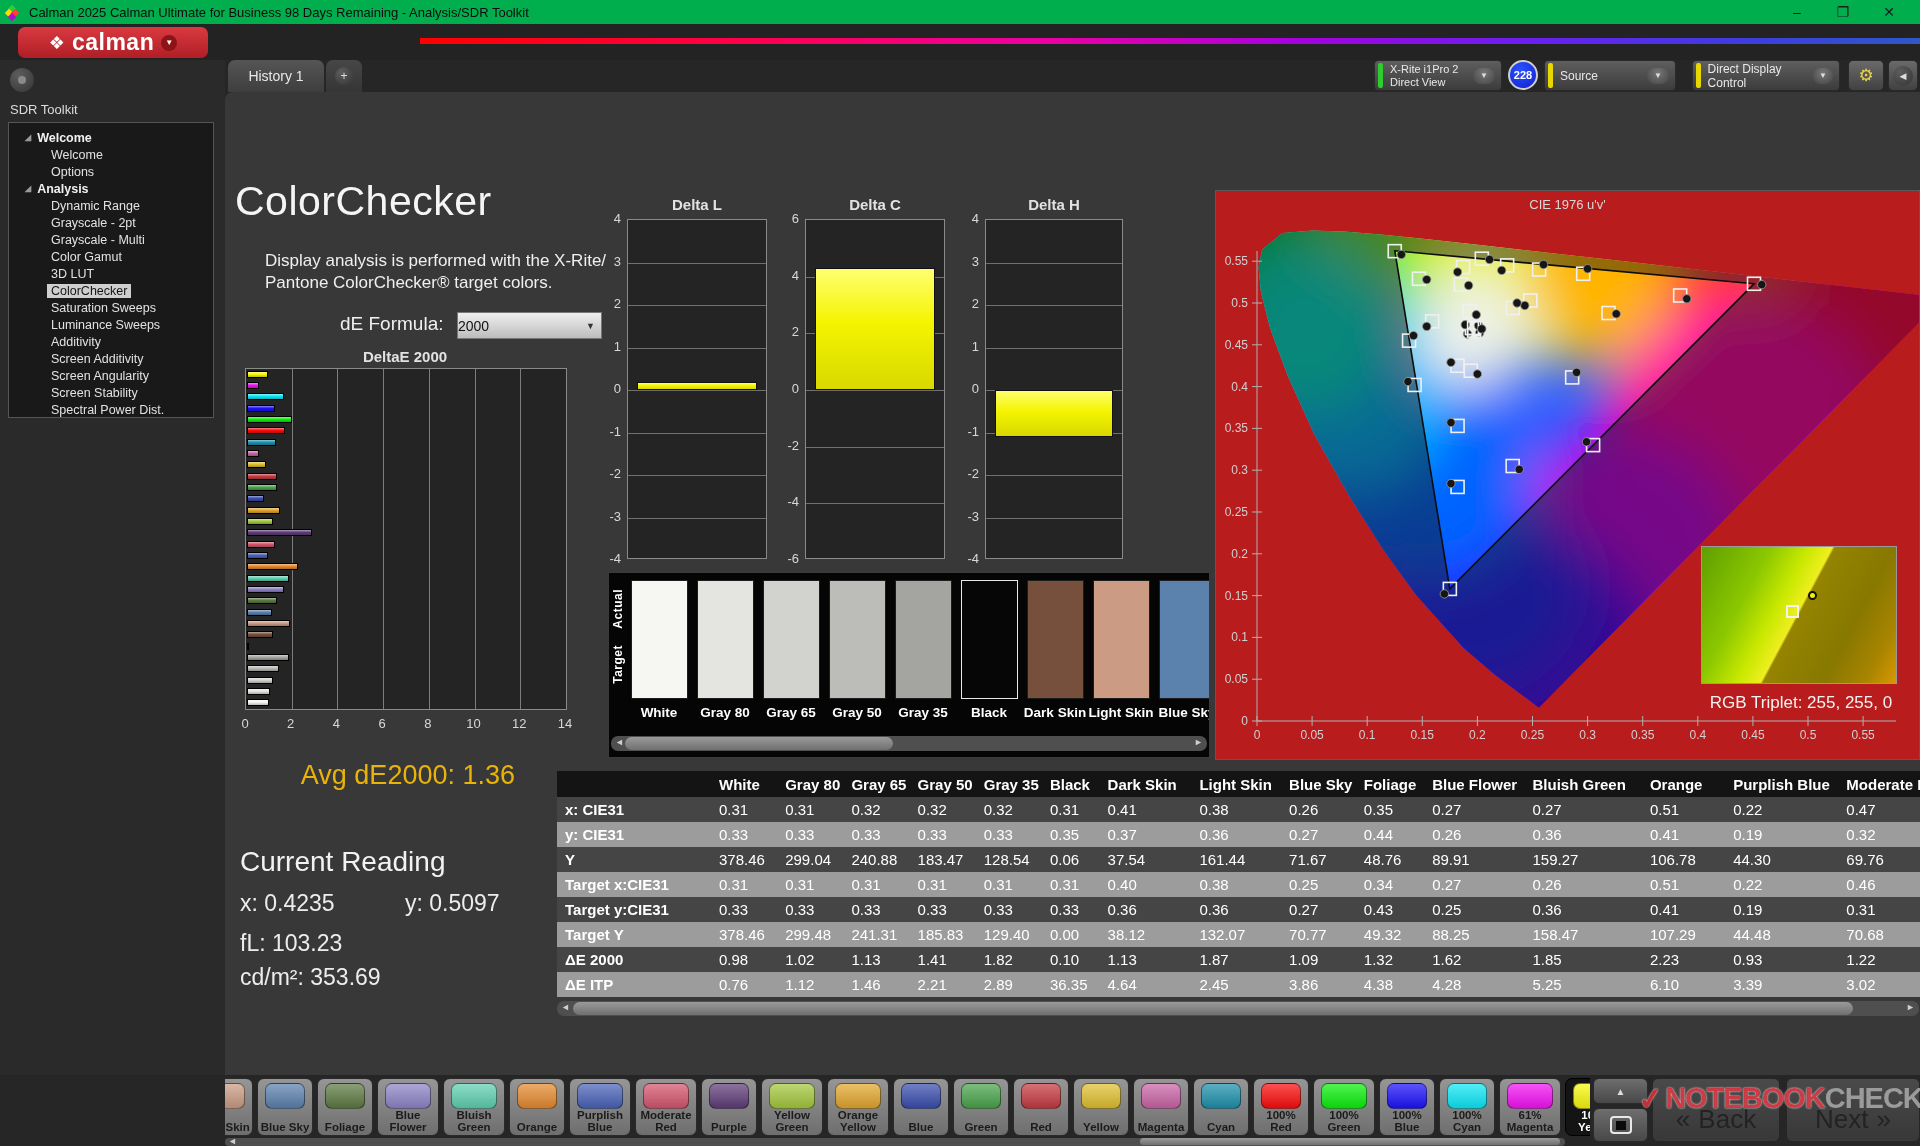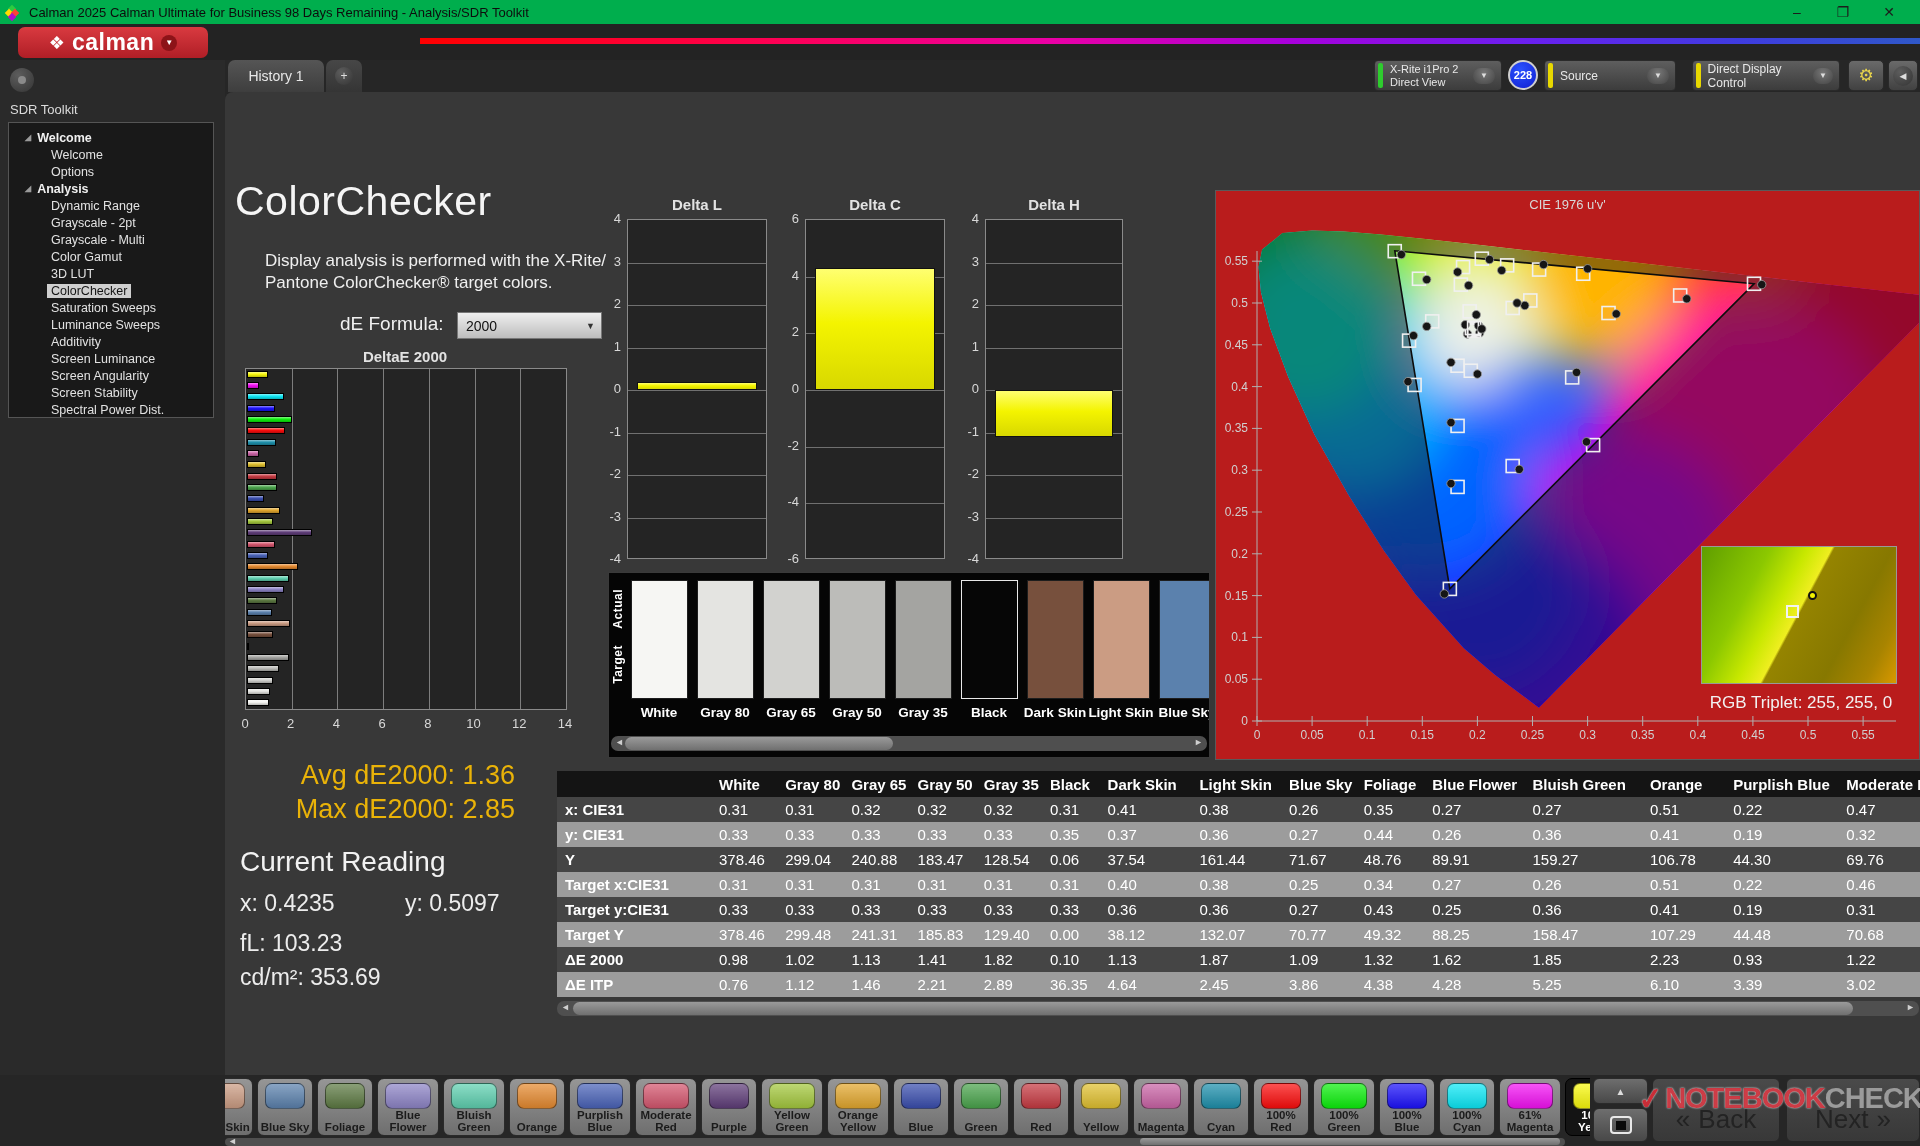--- a/index.html
+++ b/index.html
@@ -35,21 +35,21 @@
   .tree .grp{display:flex;align-items:center;height:17px;color:#f0f0f0;font-weight:bold;font-size:12.5px;padding-left:16px;gap:6px;cursor:default;}
   .tree .grp .tri{color:#9a9a9a;font-size:8px;}
   .tree .item{height:17px;color:#e2e2e2;font-size:12.5px;padding-left:38px;display:flex;align-items:center;cursor:default;}
   .tree .item span{padding:0 4px;}
   .tree .item.sel span{background:#cfcfcf;color:#151515;}
   
   .main{position:absolute;left:225px;top:92px;width:1695px;height:983px;background:#383838;border-radius:8px 0 0 0;}
   .cc-title{position:absolute;left:10px;top:86px;color:#f5f5f5;font-size:41px;font-weight:300;letter-spacing:.5px;}
   .cc-desc{position:absolute;left:40px;top:158px;color:#efefef;font-size:17px;line-height:22px;}
   .formula-label{position:absolute;left:115px;top:221px;color:#f0f0f0;font-size:19px;}
-  .combo{position:absolute;left:232px;top:220px;width:145px;height:27px;background:linear-gradient(#efefef,#bdbdbd);border:1px solid #777;color:#111;font-size:14px;display:flex;align-items:center;padding-left:8px;}
+  .combo{position:absolute;left:232px;top:220px;width:145px;height:27px;background:linear-gradient(#efefef,#bdbdbd);border:1px solid #777;color:#111;font-size:14px;display:flex;align-items:center;}
   .combo .carrow{margin-left:auto;margin-right:6px;color:#333;font-size:9px;}
   .chart-title{position:absolute;color:#e2e2e2;font-size:15px;font-weight:bold;transform:translateX(-50%);}
   .plot{position:absolute;background:#242424;border:1px solid #8a8a8a;}
   .gridv{position:absolute;top:0;bottom:0;width:1px;background:#7d7d7d;}
   .gridh{position:absolute;left:0;right:0;height:1px;background:#707070;}
   .debar{position:absolute;left:1px;border:1px solid #000;}
   .axlab{position:absolute;color:#d8d8d8;font-size:13px;transform:translateX(-50%);}
   .ticklab{position:absolute;color:#d8d8d8;font-size:13px;text-align:right;width:30px;}
   .ybar{position:absolute;border:1px solid #111;background:linear-gradient(#ffff70,#f4f400 45%,#d8d800);}
   .bigstat{position:absolute;color:#eab308;font-size:27px;width:290px;text-align:right;}
@@ -197,21 +197,21 @@
         <div class="item">
           <span>Saturation Sweeps</span>
         </div>
         <div class="item">
           <span>Luminance Sweeps</span>
         </div>
         <div class="item">
           <span>Additivity</span>
         </div>
         <div class="item">
-          <span>Screen Luminance</span>
+          <span>Screen Additivity</span>
         </div>
         <div class="item">
           <span>Screen Angularity</span>
         </div>
         <div class="item">
           <span>Screen Stability</span>
         </div>
         <div class="item">
           <span>Spectral Power Dist.</span>
         </div>
@@ -274,21 +274,20 @@
         <div class="axlab" style="left: 65.7143px; top: 624px;">2</div>
         <div class="axlab" style="left: 111.429px; top: 624px;">4</div>
         <div class="axlab" style="left: 157.143px; top: 624px;">6</div>
         <div class="axlab" style="left: 202.857px; top: 624px;">8</div>
         <div class="axlab" style="left: 248.571px; top: 624px;">10</div>
         <div class="axlab" style="left: 294.286px; top: 624px;">12</div>
         <div class="axlab" style="left: 340px; top: 624px;">14</div>
       </div>
 
     <div class="bigstat" style="left:0px;top:668px;">Avg dE2000: 1.36</div>
-    <div class="bigstat" style="left:0px;top:702px;">Max dE2000: 2.85</div>
     <div class="reading-title" style="left:15px;top:754px;">Current Reading</div>
     <div class="reading" style="left:15px;top:798px;">x: 0.4235</div>
     <div class="reading" style="left:180px;top:798px;">y: 0.5097</div>
     <div class="reading" style="left:15px;top:838px;">fL: 103.23</div>
     <div class="reading" style="left:15px;top:872px;">cd/m²: 353.69</div>
 
     <div id="minicharts">
         <div class="chart-title" style="left: 472px; top: 104px;">Delta L</div>
         <div class="plot" style="left: 402px; top: 127px; width: 140px; height: 340px;">
           <div class="gridh" style="top: 42.5px;"></div>

